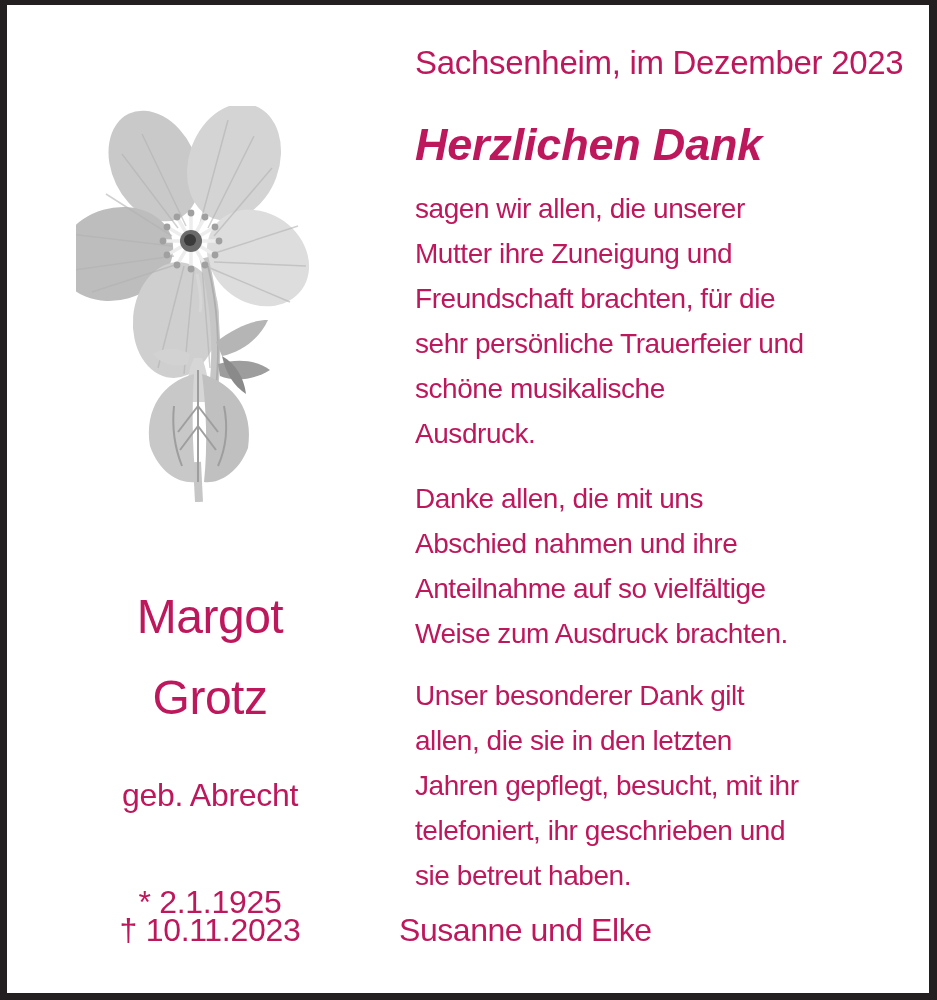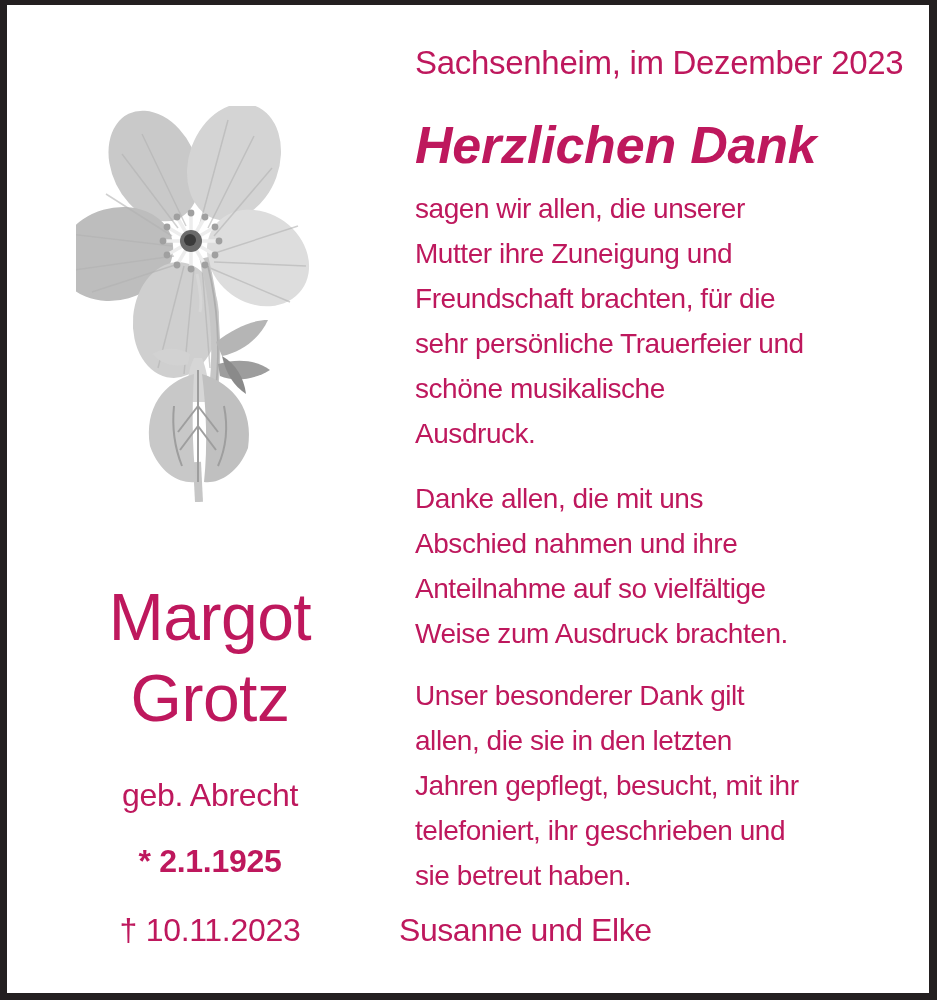--- a/index.html
+++ b/index.html
@@ -22,21 +22,21 @@
   }
   .abs { position: absolute; }
   .dateline {
     left: 408px; top: 35px;
     font-size: 33px; line-height: 45px;
     letter-spacing: -0.3px;
     white-space: nowrap;
   }
   .headline {
     left: 408px; top: 115px;
-    font-size: 52px; line-height: 50px;
+    font-size: 45px; line-height: 50px;
     font-weight: bold; font-style: italic;
     letter-spacing: -0.2px;
     white-space: nowrap;
   }
   .body-col {
     left: 408px;
     width: 515px;
     font-size: 28px;
     line-height: 45px;
     letter-spacing: -0.45px;
@@ -49,35 +49,35 @@
     left: 392px; top: 903px;
     font-size: 32px; line-height: 45px;
     letter-spacing: -0.45px;
     white-space: nowrap;
   }
   .left-col-text {
     left: 33px; width: 340px;
     text-align: center;
   }
   .name-line {
-    font-size: 66px;
+    font-size: 48px;
     line-height: 84px;
     letter-spacing: -0.5px;
     white-space: nowrap;
     text-align: center;
   }
   .name-1 { top: 570px; }
   .name-2 { top: 651px; }
   .maiden {
     top: 770px;
     font-size: 32px; line-height: 40px;
     letter-spacing: -0.3px;
     text-align: center;
   }
-  .birth { top: 836px; font-weight: bold; }
+  .birth { top: 877px; }
   .death { top: 905px; }
   .life-date {
     font-size: 32px; line-height: 40px;
     letter-spacing: -0.3px;
     white-space: nowrap;
   }
   .flower {
     left: 69px; top: 101px;
     width: 238px; height: 396px;
   }

